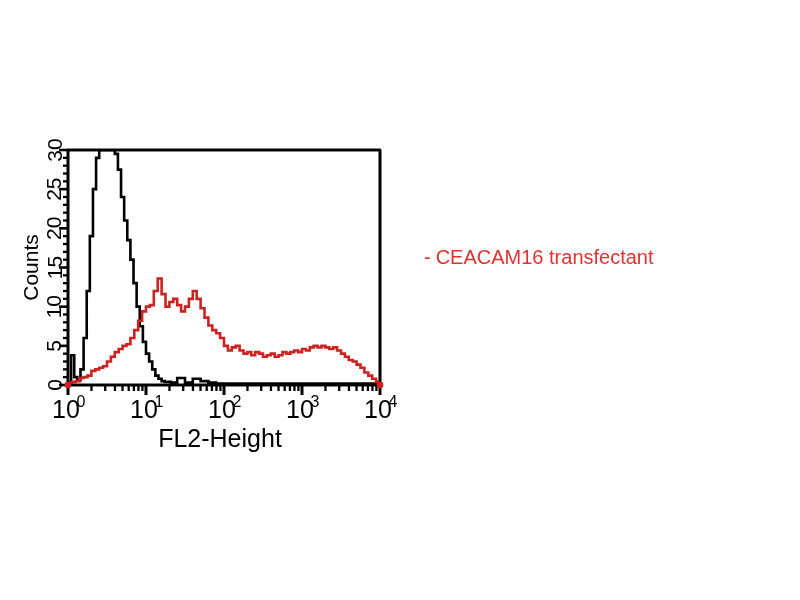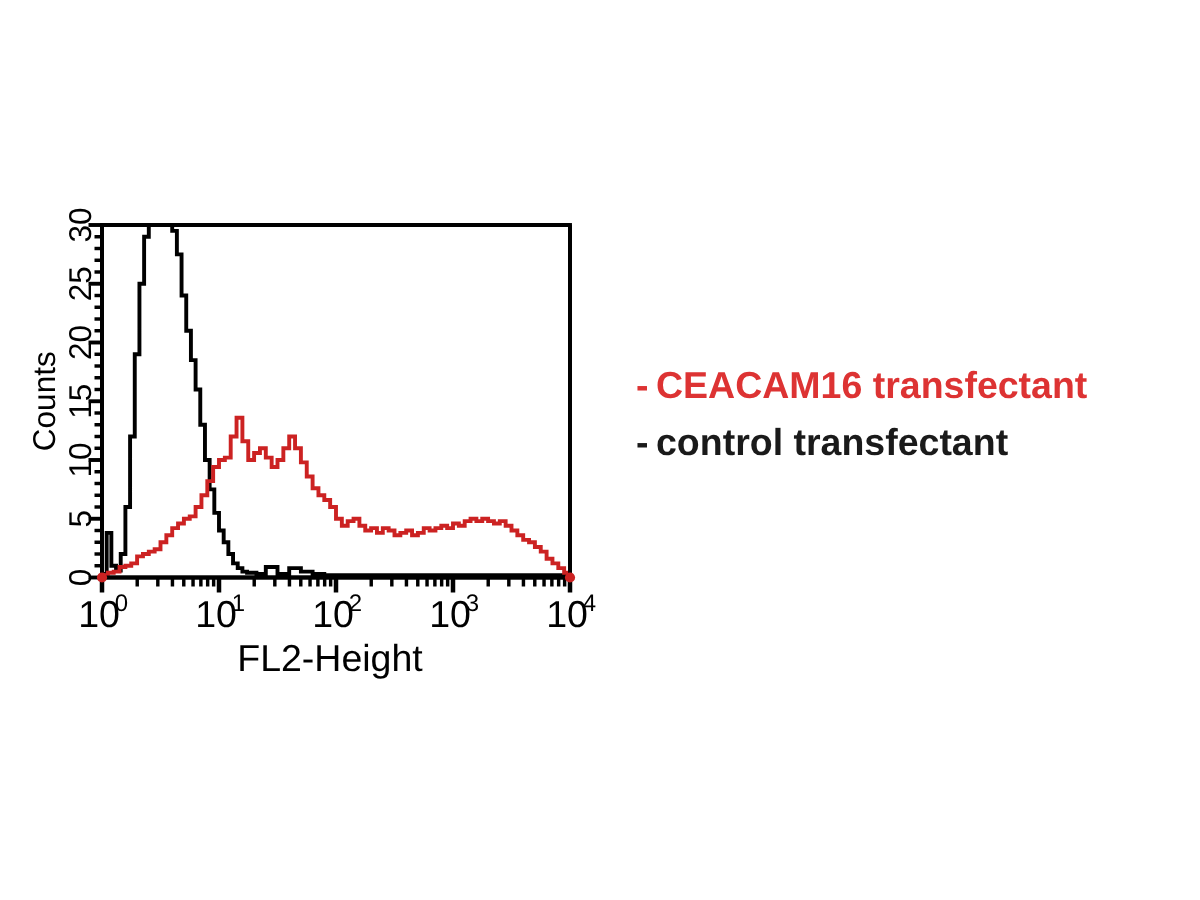--- a/index.html
+++ b/index.html
@@ -21,25 +21,24 @@
     width: 800px;
     height: 600px;
   }
   .legend-block {
     position: absolute;
     left: 424px;
     top: 238px;
     width: 376px;
   }
   .legend-row {
-    font-size: 25px;
+    font-size: 20px;
     line-height: 38px;
     white-space: nowrap;
     font-family: "Liberation Sans", sans-serif;
-    font-weight: bold;
   }
   .legend-row .dash {
     display: inline-block;
     margin-right: 5px;
   }
   #legend-row-0 { color: #dd3333; }
   #legend-row-1 { color: #1a1a1a; }
   .plot-svg {
     position: absolute;
     left: 0;
@@ -161,18 +160,15 @@
       <line x1="68" y1="150" x2="380" y2="150" stroke="#000000" stroke-width="2.6"></line>
       <line x1="380" y1="150" x2="380" y2="385" stroke="#000000" stroke-width="2.6"></line>
       <circle cx="68" cy="385" r="3.4" fill="#cc2222" stroke="none"></circle>
       <circle cx="380" cy="385" r="3.4" fill="#cc2222" stroke="none"></circle>
     </svg>
 
   <div class="legend-block">
     <div class="legend-row" id="legend-row-0">
       <span class="dash">-</span><span>CEACAM16 transfectant</span>
     </div>
-    <div class="legend-row" id="legend-row-1">
-      <span class="dash">-</span><span>control transfectant</span>
-    </div>
   </div>
 
 </div>
 
 </body></html>

